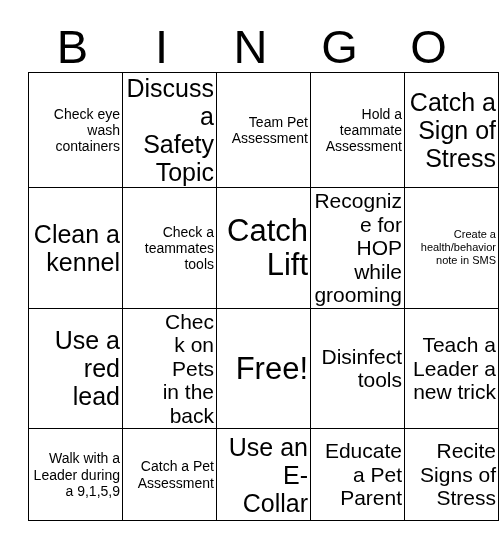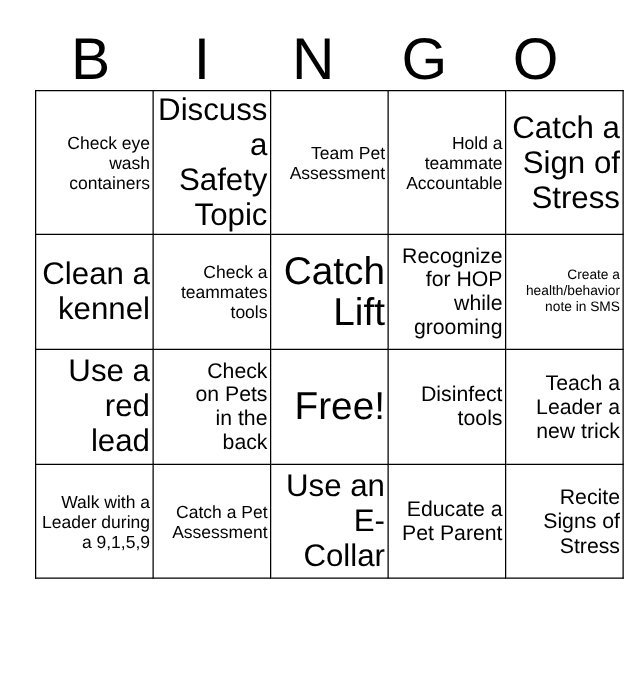--- a/index.html
+++ b/index.html
@@ -56,21 +56,21 @@
     text-align: right;
     vertical-align: middle;
     overflow: hidden;
     word-wrap: break-word;
     line-height: 1.12;
   }
 
   
   .fs-xs  { font-size: 11px; line-height: 1.18; }
   .fs-sm  { font-size: 14px; line-height: 1.15; }
-  .fs-md  { font-size: 17px; line-height: 1.12; }
+  .fs-md  { font-size: 21px; line-height: 1.12; }
   .fs-lg  { font-size: 25px; line-height: 1.12; }
   .fs-xl  { font-size: 26px; line-height: 1.1; }
   .fs-xxl { font-size: 31px; line-height: 1.08; }
 
   .cell-text {
     display: block;
   }
 </style>
 </head>
 <body style="background: rgb(255, 255, 255); color: rgb(0, 0, 0);">
@@ -92,21 +92,21 @@
         <td style="border-color: rgb(0, 0, 0);">
             <span class="cell-text fs-sm">Check eye wash containers</span>
           </td>
         <td style="border-color: rgb(0, 0, 0);">
             <span class="cell-text fs-lg">Discuss a Safety Topic</span>
           </td>
         <td style="border-color: rgb(0, 0, 0);">
             <span class="cell-text fs-sm">Team Pet Assessment</span>
           </td>
         <td style="border-color: rgb(0, 0, 0);">
-            <span class="cell-text fs-sm">Hold a teammate Accountable</span>
+            <span class="cell-text fs-sm">Hold a teammate Assessment</span>
           </td>
         <td style="border-color: rgb(0, 0, 0);">
             <span class="cell-text fs-lg">Catch a Sign of Stress</span>
           </td>
       </tr>
 
       <tr>
         <td style="border-color: rgb(0, 0, 0);">
             <span class="cell-text fs-lg">Clean a kennel</span>
           </td>

